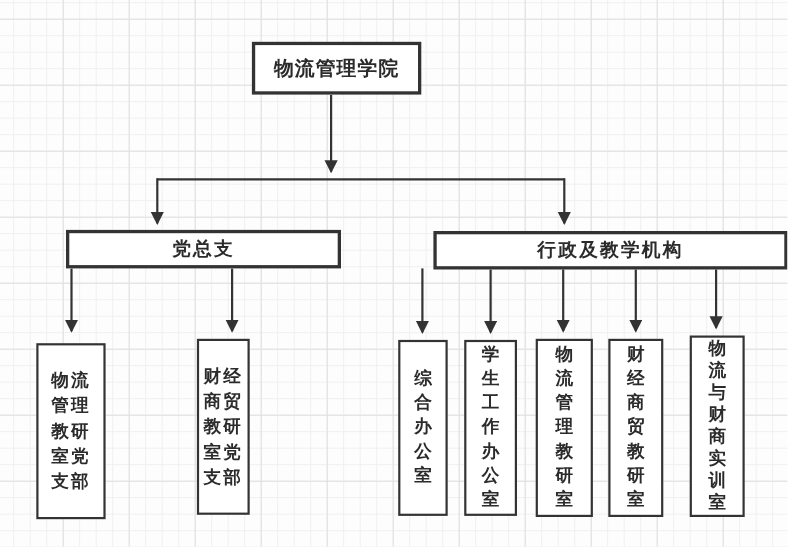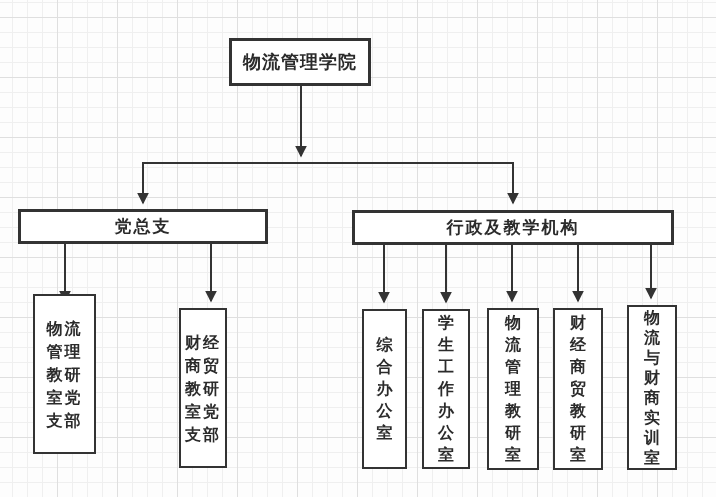--- a/index.html
+++ b/index.html
@@ -51,20 +51,21 @@
   }
   .node--root {
     border-width: 3px;
     font-size: 18px;
     letter-spacing: 1px;
   }
   .node--branch {
     border-width: 3px;
     font-size: 17px;
     letter-spacing: 2px;
+    margin-left: 42px;
   }
   .node--leaf {
     border-width: 2px;
   }
   .vtext {
     white-space: pre-line;
     font-size: 16px;
     line-height: 23px;
     letter-spacing: 2px;
     text-align: center;
@@ -94,32 +95,32 @@
     <line class="edge" x1="65" y1="244" x2="65" y2="301" marker-end="url(#arrow)"></line>
     <line class="edge" x1="211" y1="244" x2="211" y2="301" marker-end="url(#arrow)"></line>
 
     <line class="edge" x1="384" y1="244" x2="384" y2="302" marker-end="url(#arrow)"></line>
     <line class="edge" x1="446" y1="244" x2="446" y2="302" marker-end="url(#arrow)"></line>
     <line class="edge" x1="512" y1="244" x2="512" y2="301" marker-end="url(#arrow)"></line>
     <line class="edge" x1="578" y1="244" x2="578" y2="301" marker-end="url(#arrow)"></line>
     <line class="edge" x1="651" y1="244" x2="651" y2="298" marker-end="url(#arrow)"></line>
   </svg>
 
-  <div class="node node--root" style="left:229px; top:38px; width:142px; height:48px;">
+  <div class="node node--root" style="left:229px; top:38px; width:154px; height:48px;">
     <span>物流管理学院</span>
   </div>
 
   <div class="node node--branch" style="left:18px; top:209px; width:250px; height:35px;">
     <span>党总支</span>
   </div>
   <div class="node node--branch" style="left:352px; top:210px; width:322px; height:35px;">
     <span>行政及教学机构</span>
   </div>
 
-  <div class="node node--leaf" style="left:33px; top:294px; width:63px; height:160px;">
+  <div class="node node--leaf" style="left:33px; top:312px; width:63px; height:160px;">
     <span class="vtext">物流
 管理
 教研
 室党
 支部</span>
   </div>
   <div class="node node--leaf" style="left:179px; top:308px; width:48px; height:160px;">
     <span class="vtext">财经
 商贸
 教研

